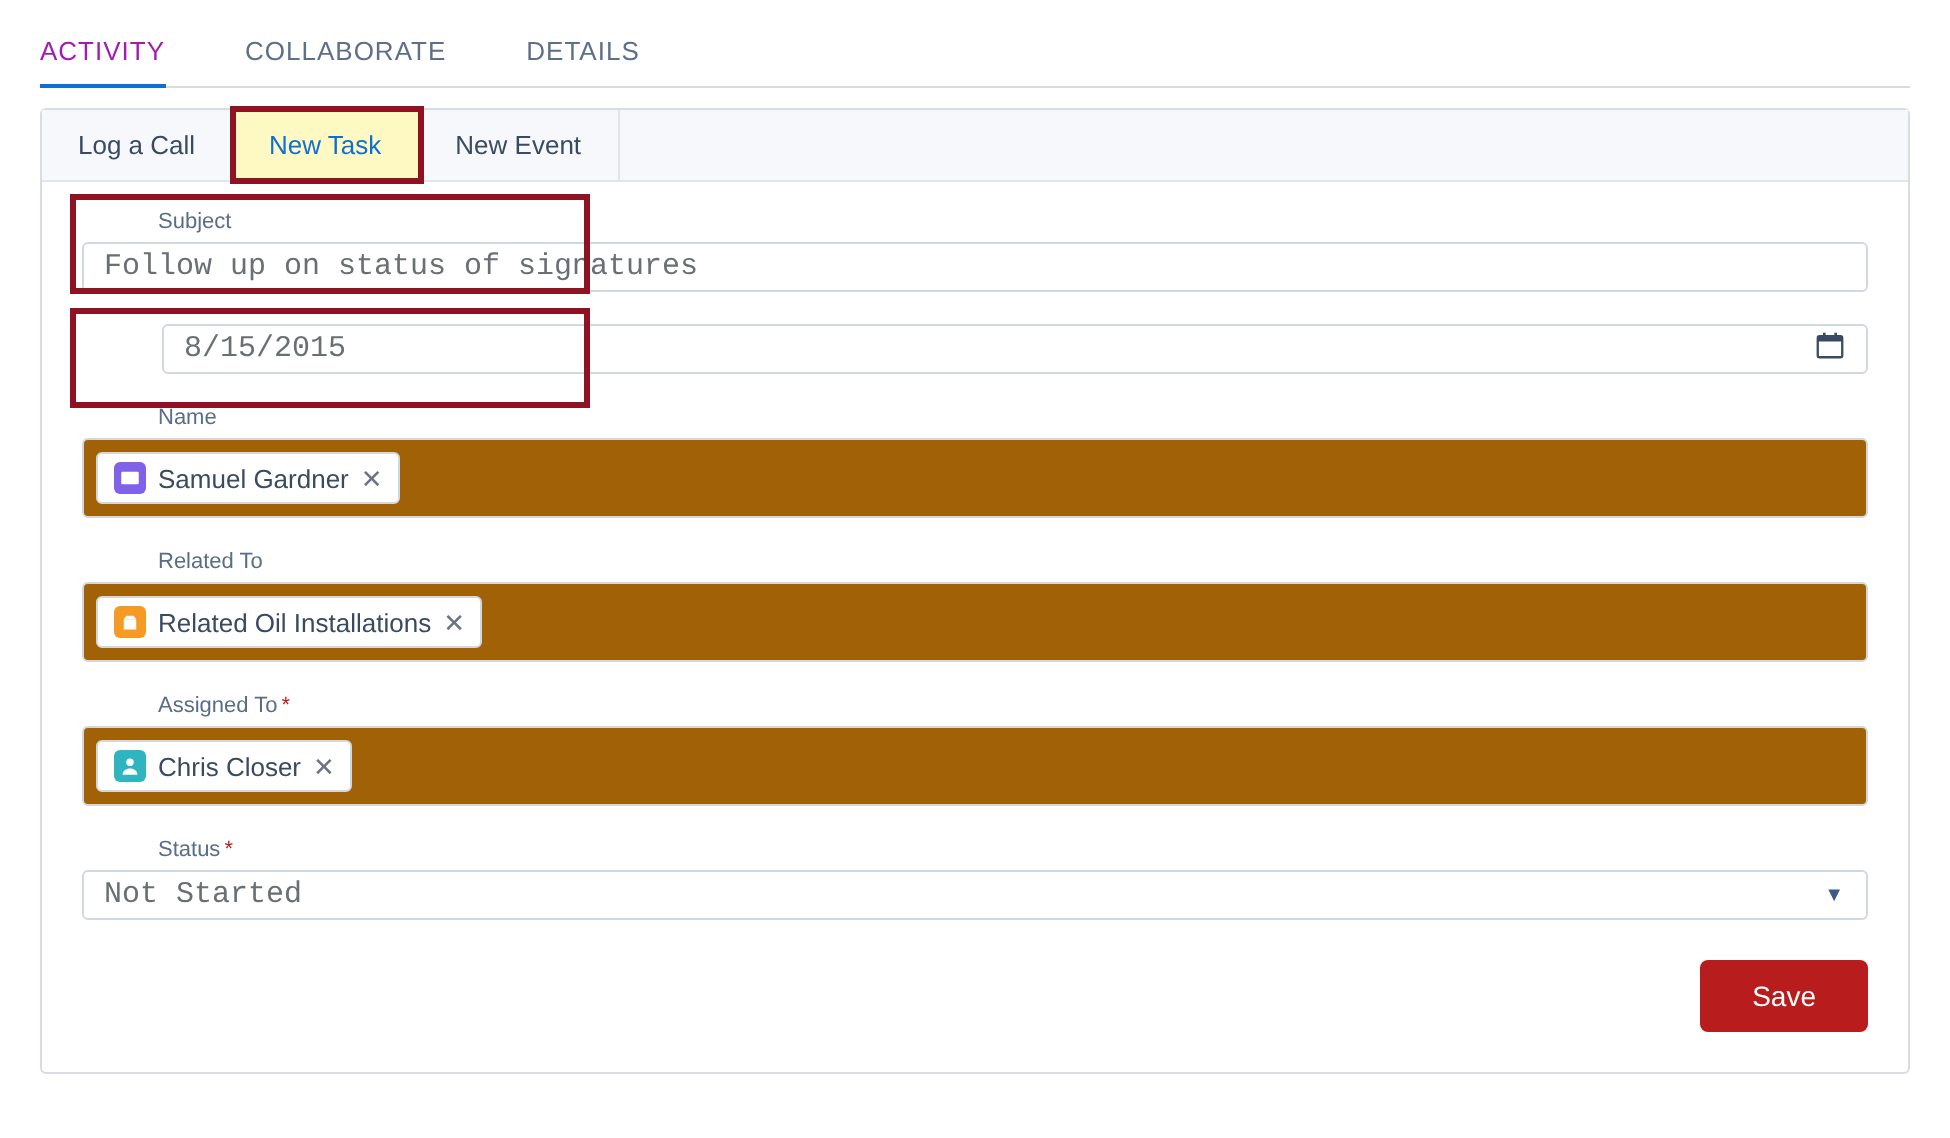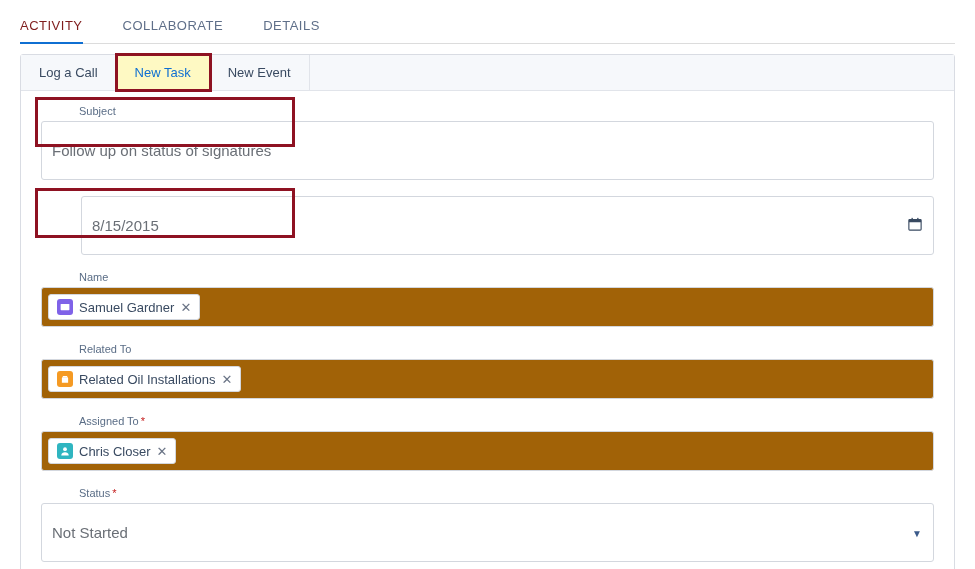--- a/index.html
+++ b/index.html
@@ -2,36 +2,36 @@
 <html><head>
 <meta charset="utf-8">
 <style>
   * { box-sizing: border-box; margin: 0; padding: 0; font-family: -apple-system, BlinkMacSystemFont, "Segoe UI", Arial, sans-serif; }
   body { background: #fff; padding: 0; width: 975px; color: #333; }
   .wrap { margin: 0 20px; }
 
   
   .topnav { border-bottom: 1px solid #dcdcdc; display: flex; gap: 40px; padding-top: 18px; }
   .topnav-item { font-size: 13px; font-weight: 500; letter-spacing: 0.5px; color: #5f6f89; padding-bottom: 10px; cursor: pointer; position: relative; }
-  .topnav-item.active { color: #7f1d1d; }
+  .topnav-item.active { color: #a21caf; }
   .topnav-item.active::after { content:""; position:absolute; left:0; right:0; bottom:-1px; height:2px; background:#0f6fd2; }
 
   
   .panel { border:1px solid #d9dce3; border-radius:3px; margin-top:10px; background:#fff; }
   .subtabs { background:#f6f8fb; border-bottom:1px solid #e1e4ea; display:flex; }
   .subtab { padding:10px 18px; font-size:13px; color:#394a61; border-right:1px solid #e1e4ea; cursor:pointer; }
   .subtab.active { color:#0f6fd2; background:#fef9c3; }
 
   .highlight { outline:3px solid #8e1222; outline-offset:-1px; }
 
   .form { padding:14px 20px 20px 20px; }
   .field { margin-bottom:16px; }
   .field-label { font-size:11px; color:#5a6d86; margin-bottom:4px; display:block;margin-left:38px; }
   .req::after { content:"*"; color:#c41b1b; margin-left:2px; }
-  .input { width:100%; border:1px solid #d3d7de; border-radius:3px; padding:20px 10px; font-size:15px; color:#6a6f76; background:#fff; }
+  .input { width:100%; border:1px solid #d3d7de; border-radius:3px; padding:3px 10px; font-size:15px; color:#6a6f76; background:#fff;font-family:Liberation Mono, monospace; }
   .input::placeholder { color:#9aa0a8; }
   .select-wrap { position:relative; }
   .select-caret { position:absolute; right:12px; top:50%; transform:translateY(-50%); color:#3b5a8a; pointer-events:none; font-size:10px; }
 
   .date-wrap { position:relative;margin-left:40px; }
   .date-icon { position:absolute; right:12px; top:50%; transform:translateY(-50%); color:#394a61; pointer-events:none; }
 
   .pill-box { border:1px solid #d3d7de; border-radius:3px; padding:6px; display:flex; flex-wrap:wrap; gap:6px; min-height:40px; background:#a16207; }
   .pill { display:inline-flex; align-items:center; gap:6px; border:1px solid #d3d7de; border-radius:3px; padding:4px 8px; font-size:13px; color:#394a61; background:#fff; }
   .pill-x { color:#6a7486; cursor:pointer; font-size:13px; }

